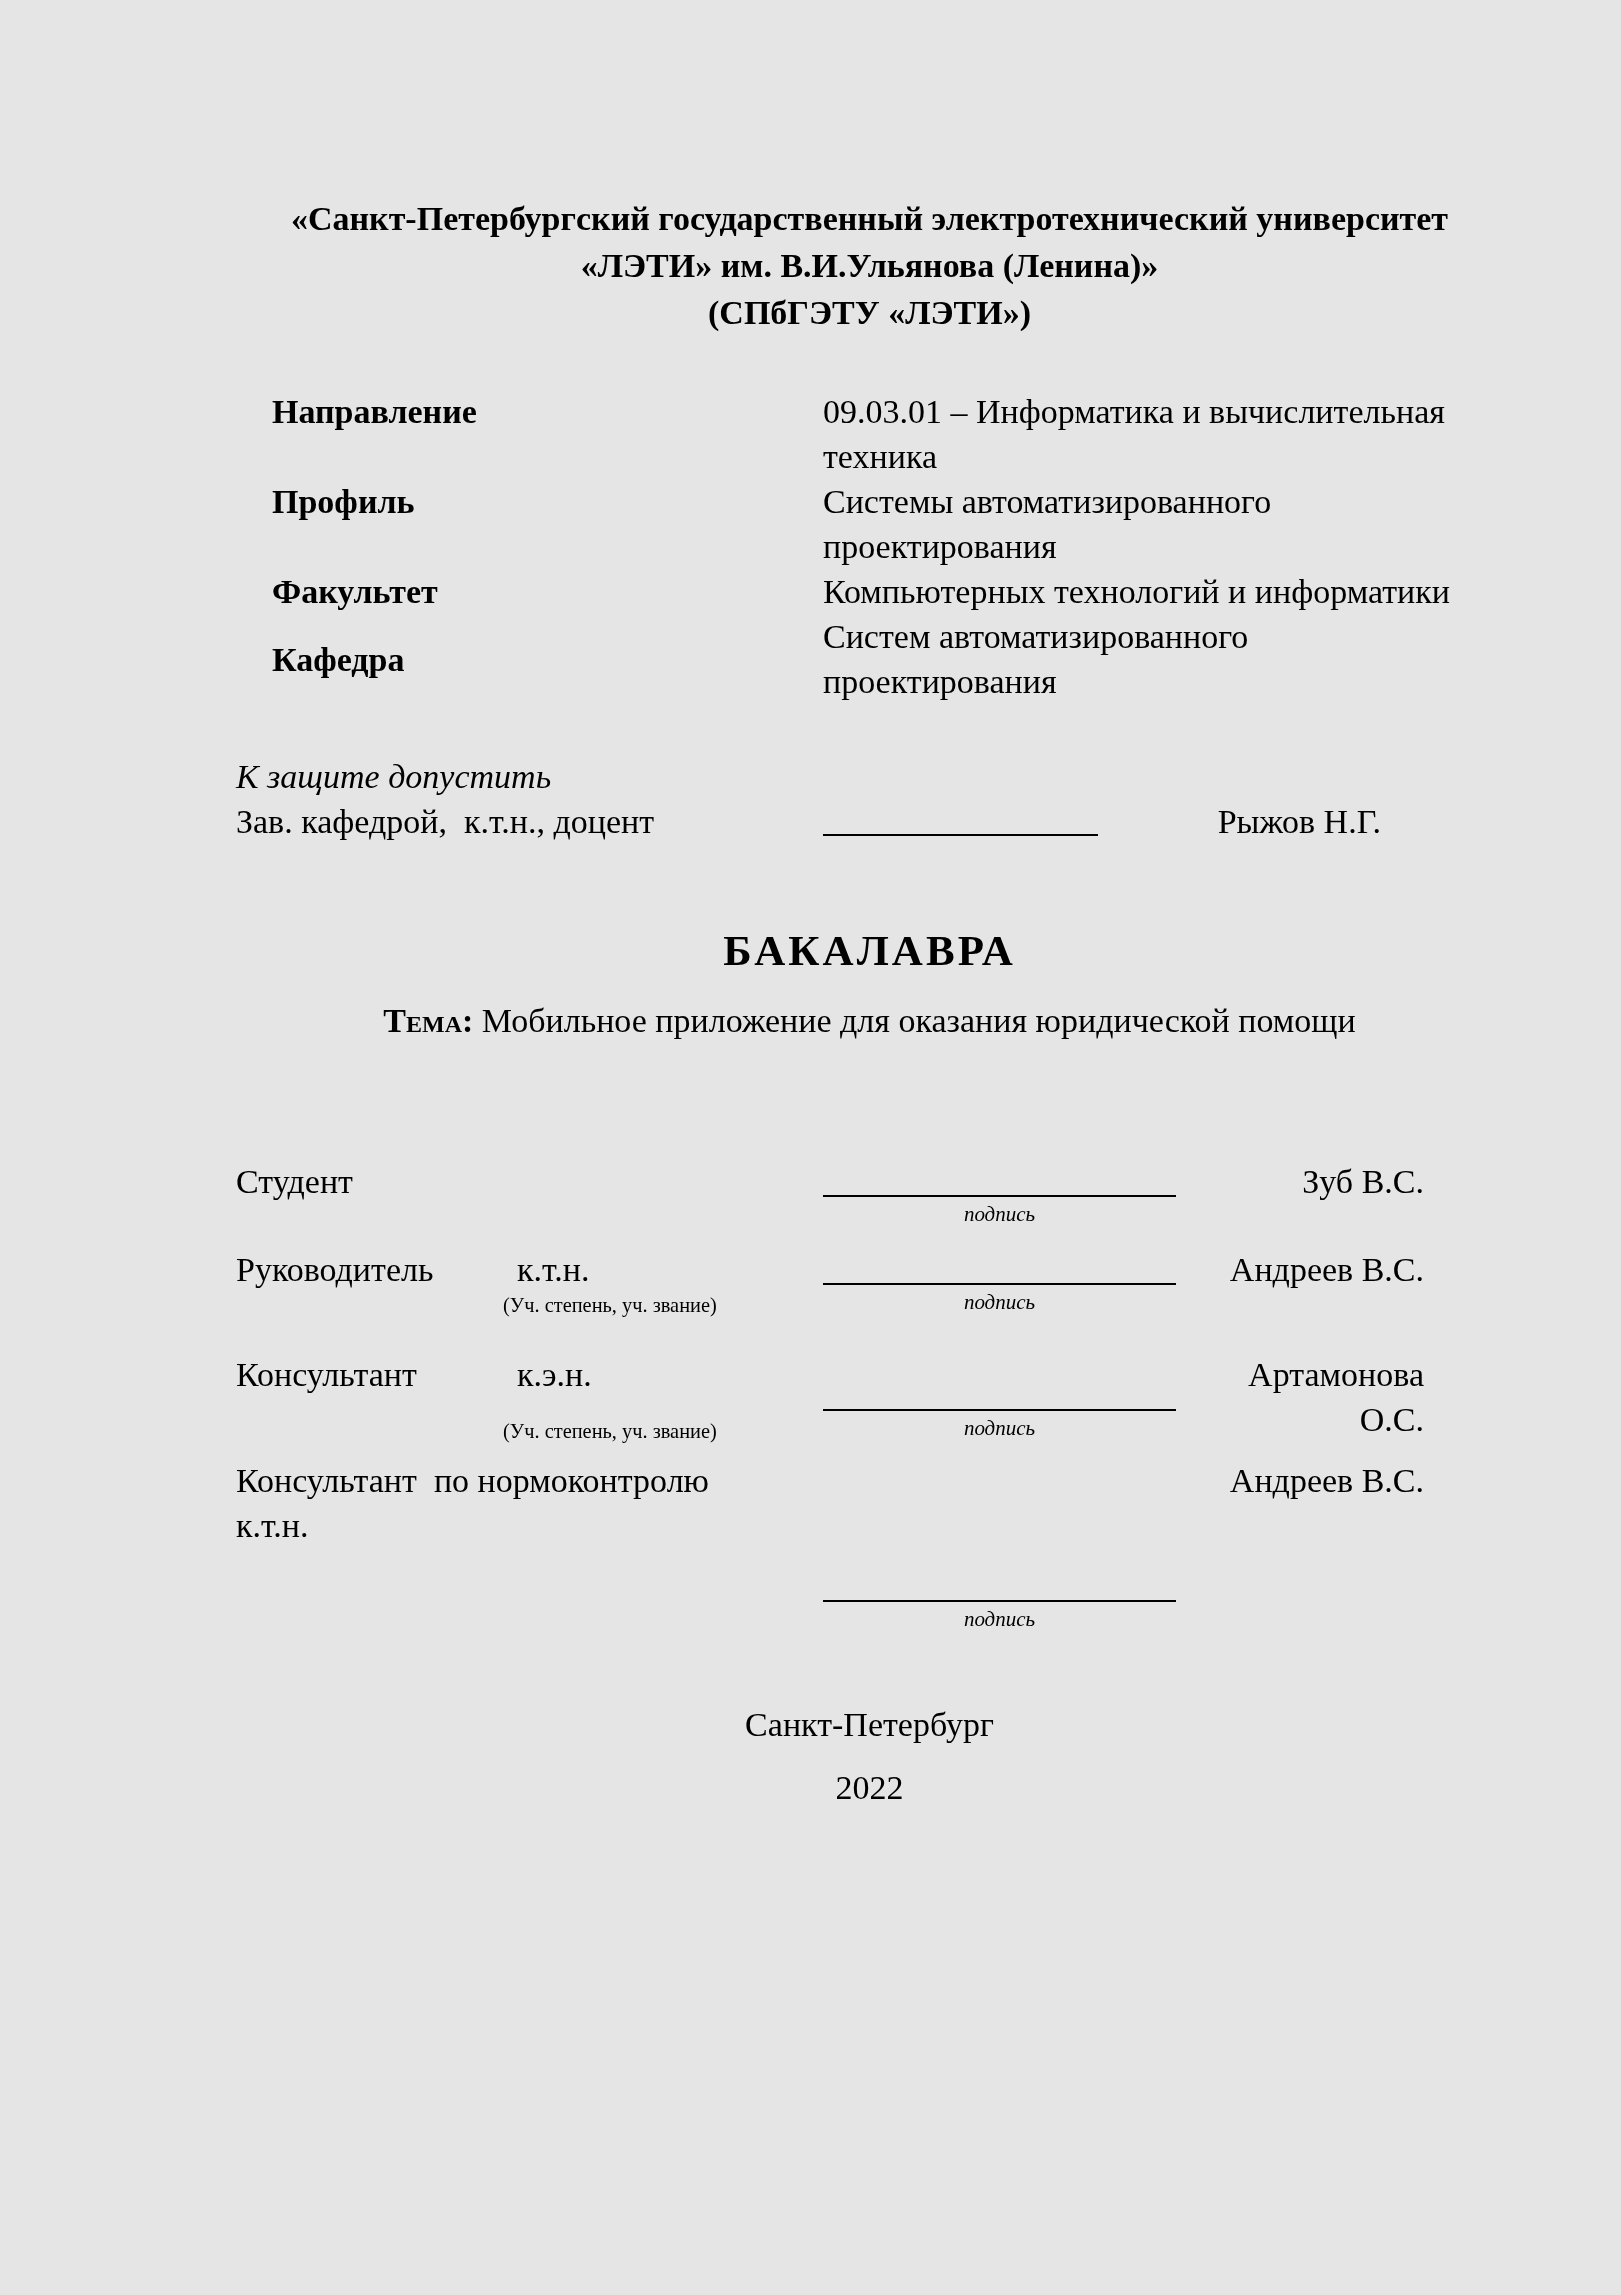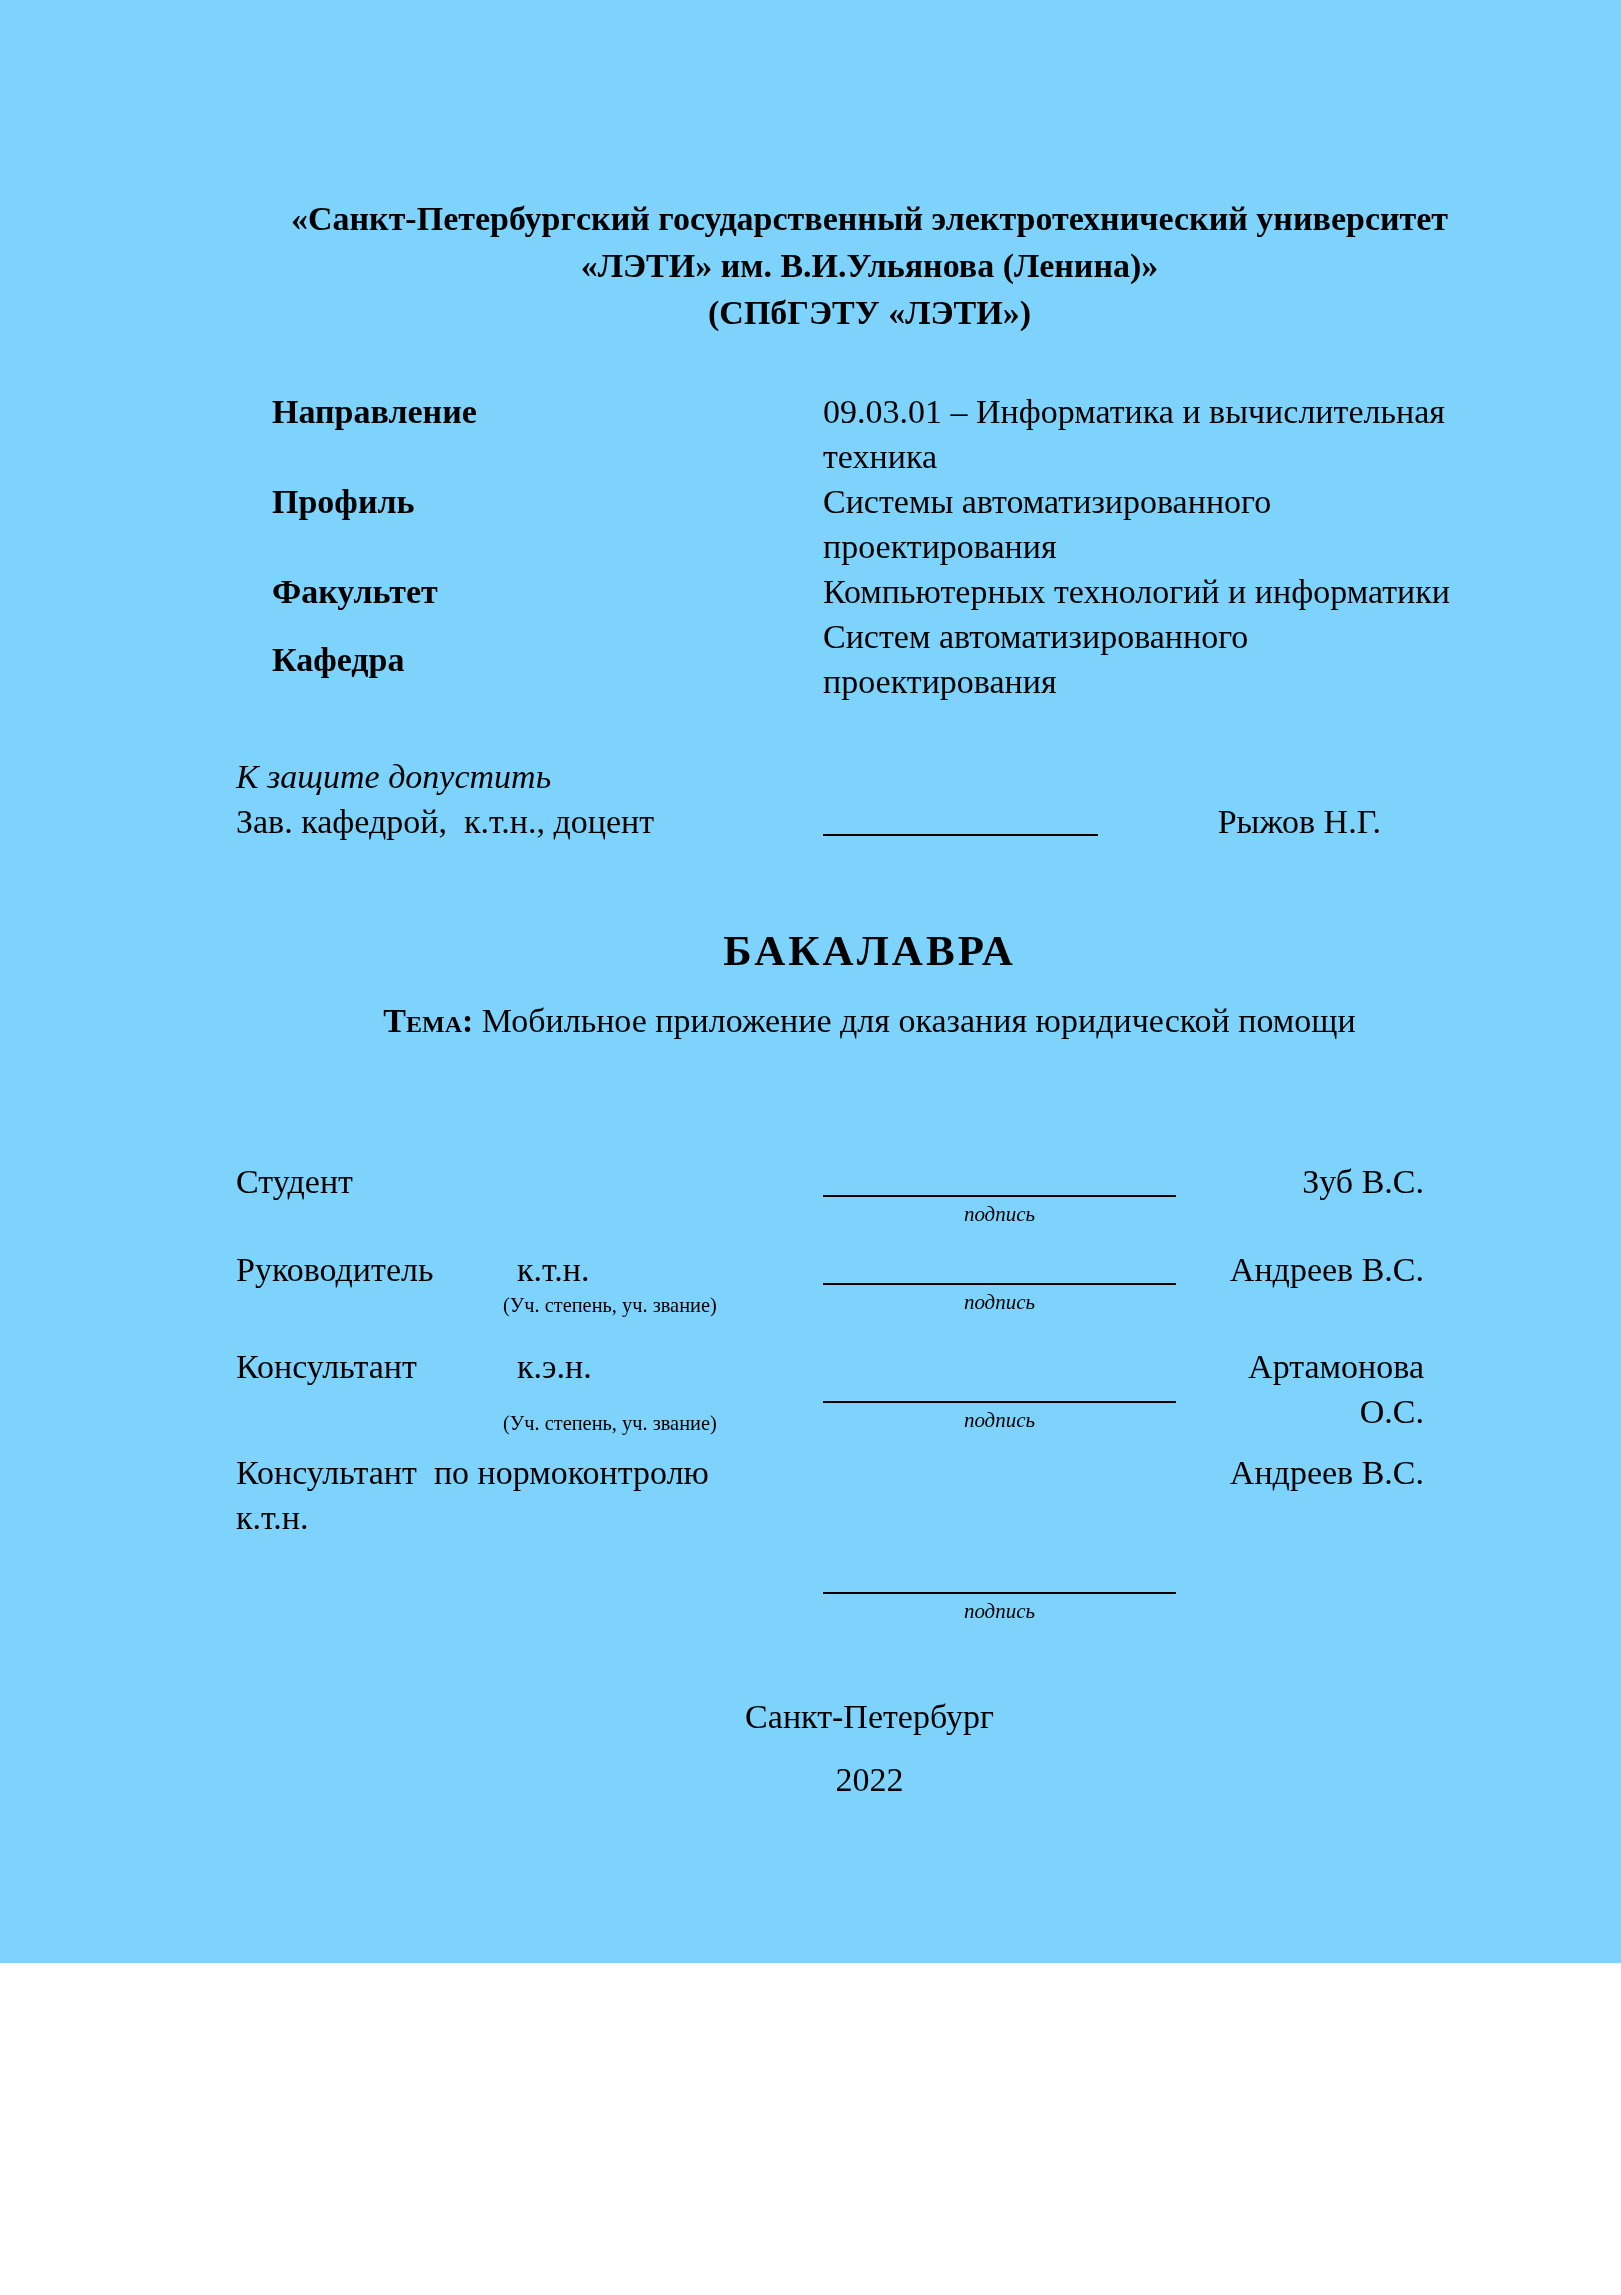--- a/index.html
+++ b/index.html
@@ -1,19 +1,19 @@
 <!DOCTYPE html>
 <html lang="ru" style="font-size:12.6px"><head>
 <meta charset="utf-8">
 <style>
   html,body{margin:0;padding:0;background:#ffffff;}
   .page{
     position:relative;
-    width:1622px;height:1963px;
-    background:#7dd3fc;color:#000000;
+    width:1622px;height:2295px;
+    background:#e5e5e5;color:#000000;
     font-family:"Liberation Serif","DejaVu Serif",serif;
     font-size:34px;line-height:45px;
     overflow:hidden;
     box-sizing:border-box;
     padding:195px 119px 8px 236px;
   }
   .italic{font-style:italic;}
   .pre{white-space:pre-wrap;}
 
   .header{font-weight:bold;line-height:47px;text-align:center;}
@@ -49,21 +49,21 @@
   .theme{margin-top:19px;text-align:center;}
   .theme-label{font-weight:bold;font-variant:small-caps;}
 
   .sigs{margin-top:116px;}
   .sig-row{
     display:grid;
     grid-template-columns:281px 306px 353px 1fr;
     align-items:start;
   }
   .sig-row.r1{margin-bottom:19px;}
-  .sig-row.r2{margin-bottom:26px;}
+  .sig-row.r2{margin-bottom:34px;}
   .sig-row.r3{margin-bottom:14px;}
   .deg-caption{
     font-size:20.4px;line-height:25px;
     margin-left:-14px;margin-top:1.6px;
   }
   .sig-row.r3 .deg-caption{margin-top:22px;}
   .sigline{height:36px;border-bottom:2.4px solid #000;}
   .sig-row.r3 .sigline{height:57px;}
   .sigcap{
     font-size:21px;line-height:27px;font-style:italic;

